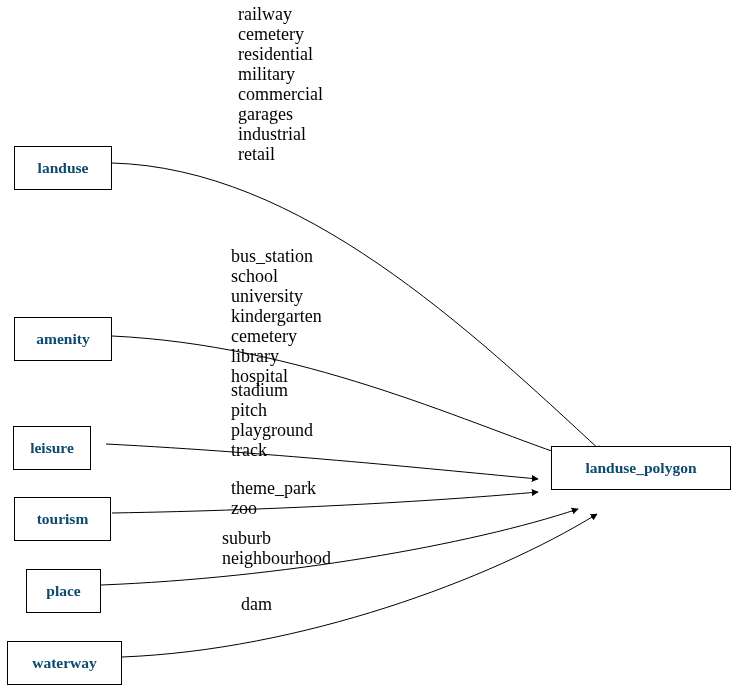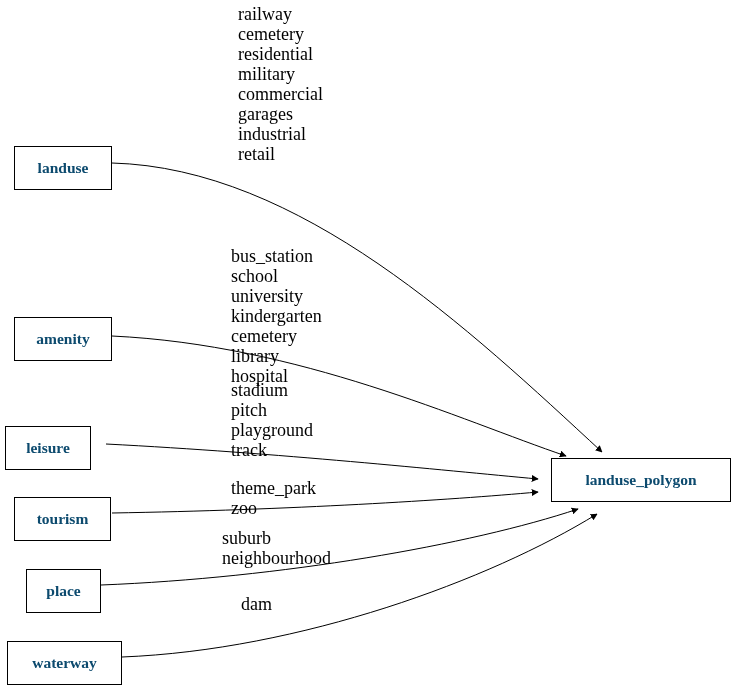--- a/index.html
+++ b/index.html
@@ -71,37 +71,37 @@
   </svg>
 
   <div class="node" style="left:14px; top:146px; width:98px; height:44px;">
     <span>landuse</span>
   </div>
 
   <div class="node" style="left:14px; top:317px; width:98px; height:44px;">
     <span>amenity</span>
   </div>
 
-  <div class="node" style="left:5px; top:426px; width:86px; height:44px;">
+  <div class="node" style="left:13px; top:426px; width:78px; height:44px;">
     <span>leisure</span>
   </div>
 
   <div class="node" style="left:14px; top:497px; width:97px; height:44px;">
     <span>tourism</span>
   </div>
 
   <div class="node" style="left:26px; top:569px; width:75px; height:44px;">
     <span>place</span>
   </div>
 
   <div class="node" style="left:7px; top:641px; width:115px; height:44px;">
     <span>waterway</span>
   </div>
 
-  <div class="node" style="left:551px; top:458px; width:180px; height:44px;text-align:right;">
+  <div class="node" style="left:551px; top:446px; width:180px; height:44px;text-align:right;">
     <span>landuse_polygon</span>
   </div>
 
   <div class="edge-labels" style="left:238px; top:4px; width:214px;">
     <div>railway</div>
     <div>cemetery</div>
     <div>residential</div>
     <div>military</div>
     <div>commercial</div>
     <div>garages</div>

